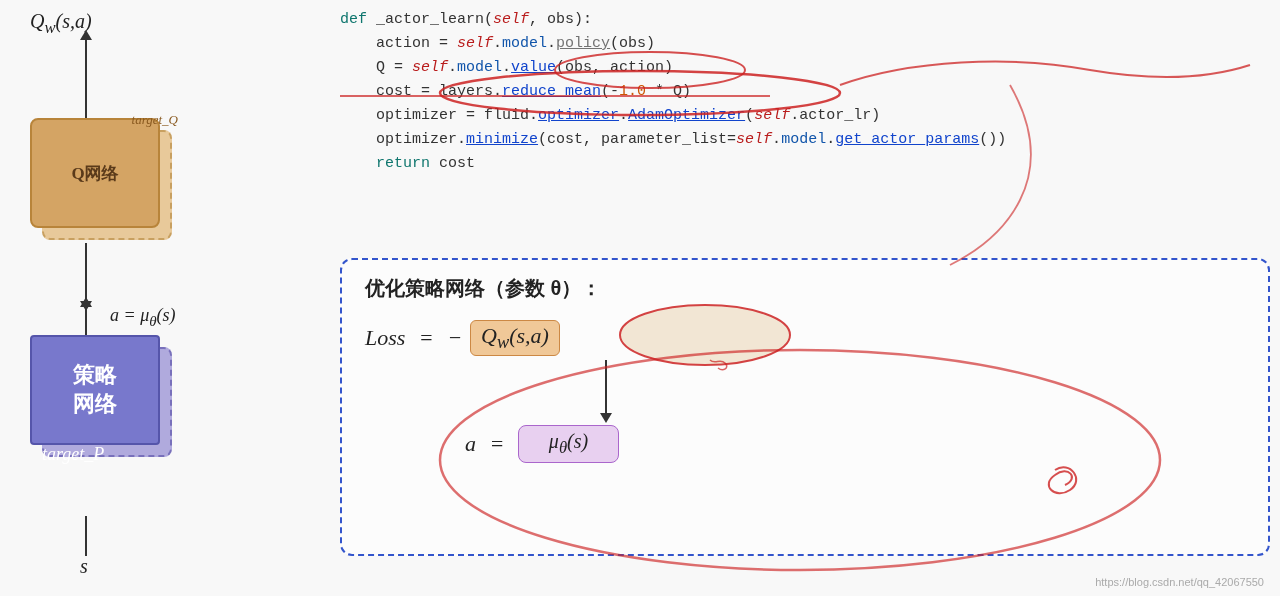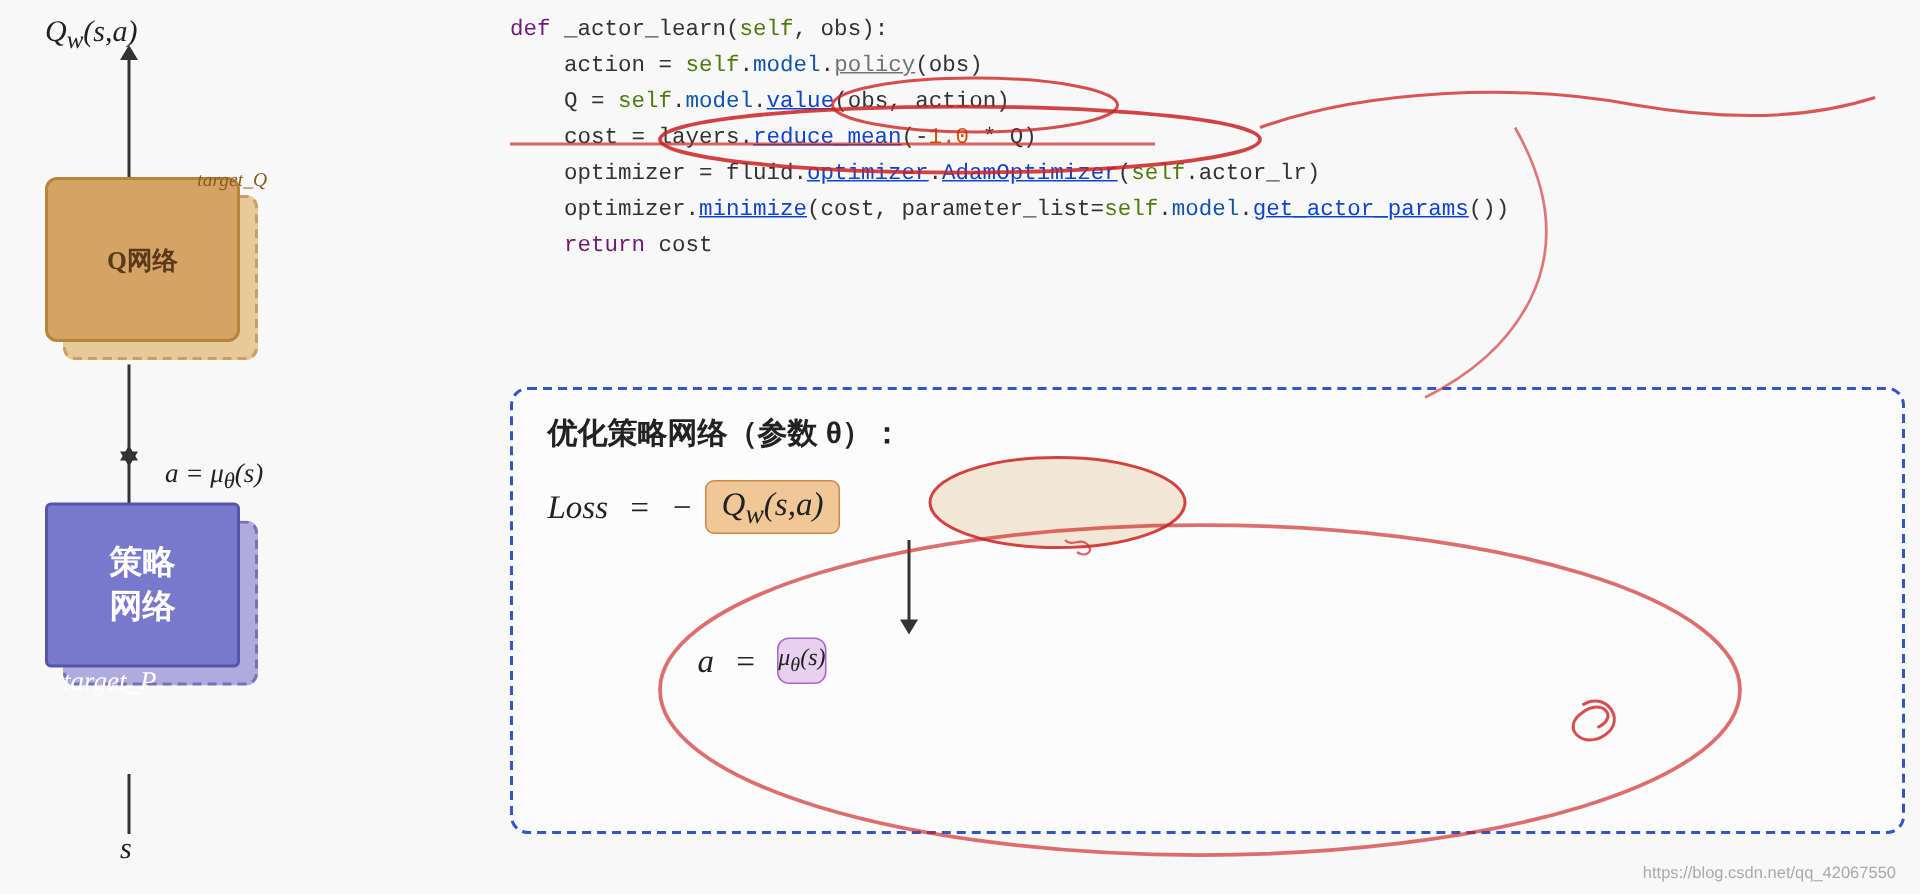--- a/index.html
+++ b/index.html
@@ -243,22 +243,22 @@
       font-family: 'Courier New', monospace;
       font-size: 15px;
       line-height: 1.6;
     }
 
     .code-line {
       display: block;
       white-space: nowrap;
     }
 
-    .kw-orange { color: #701a75; }
-    .kw-self { color: #4d7c0f; }
+    .kw-orange { color: #0f766e; }
+    .kw-self { color: #b91c1c; font-style: italic; }
     .kw-method { color: #1155aa; }
     .kw-default { color: #333333; }
     .kw-number { color: #cc5500; }
 
     
     .strikethrough-line {
       position: absolute;
       top: 95px;
       left: 30px;
       width: 430px;
@@ -347,24 +347,24 @@
       font-style: italic;
       display: flex;
       align-items: center;
       gap: 8px;
     }
 
     .mu-box {
       background: #e8d0f0;
       border: 1.5px solid #aa66cc;
       border-radius: 8px;
-      padding: 4px 0;
-      font-style: italic;
-      font-family: 'Times New Roman', serif;
-      font-size: 16px;
+      padding: 4px 30px;
+      font-style: italic;
+      font-family: 'Times New Roman', serif;
+      font-size: 20px;
       color: #222;
     }
 
     
     .svg-overlay {
       position: absolute;
       top: 0;
       left: 0;
       width: 100%;
       height: 100%;

